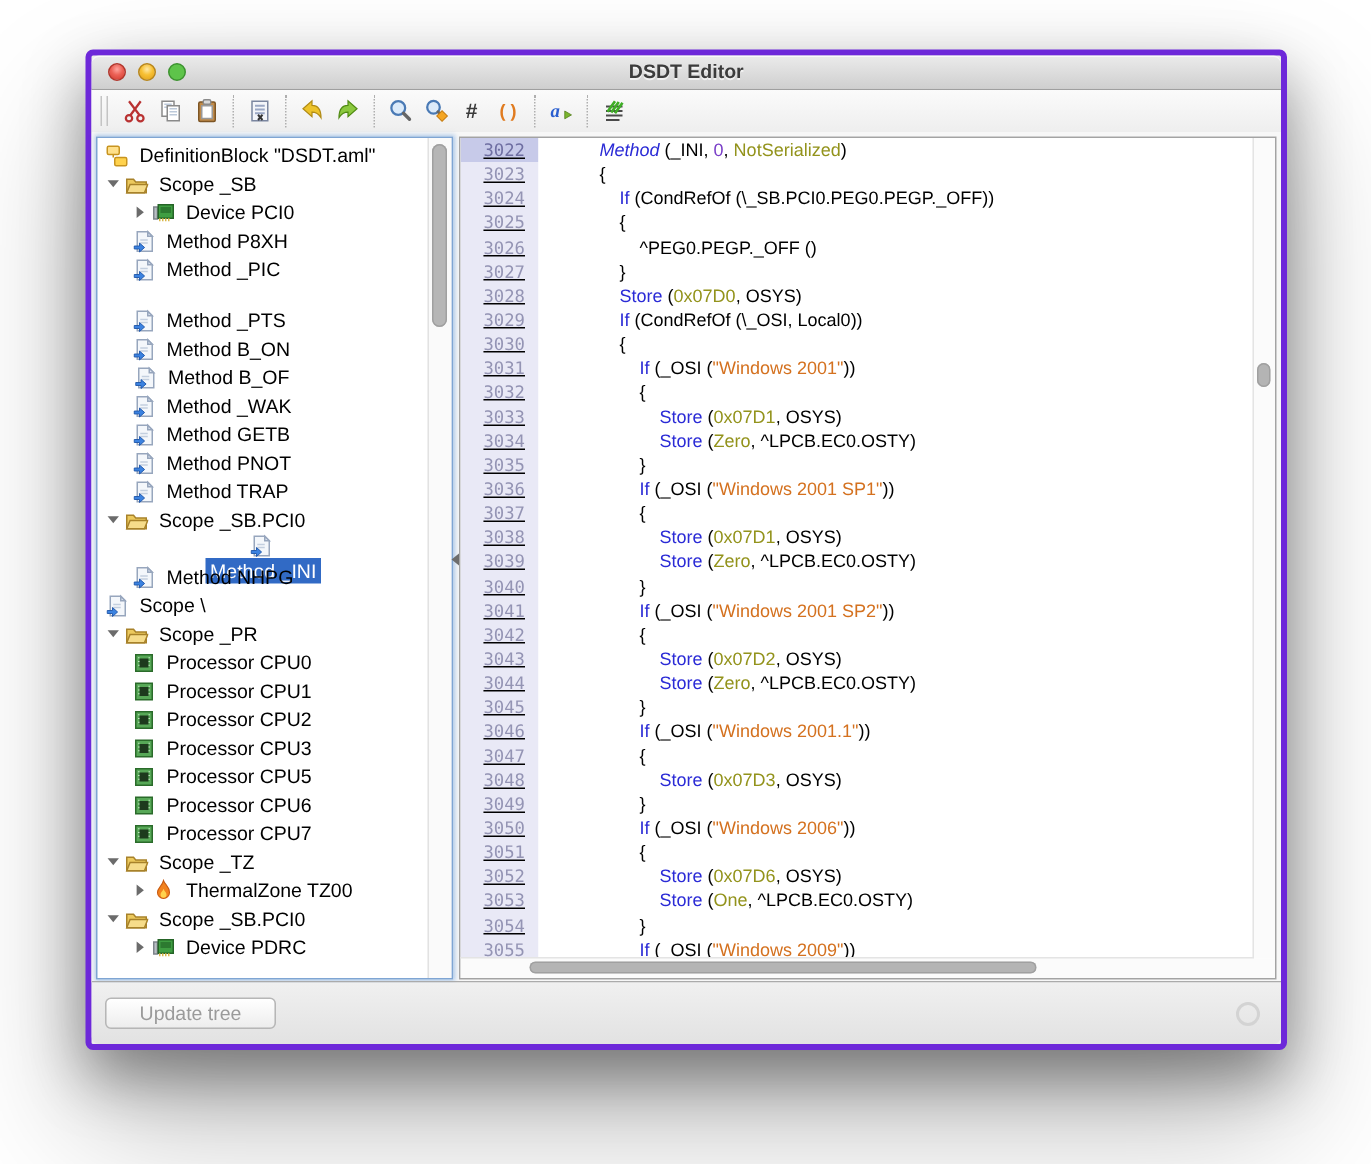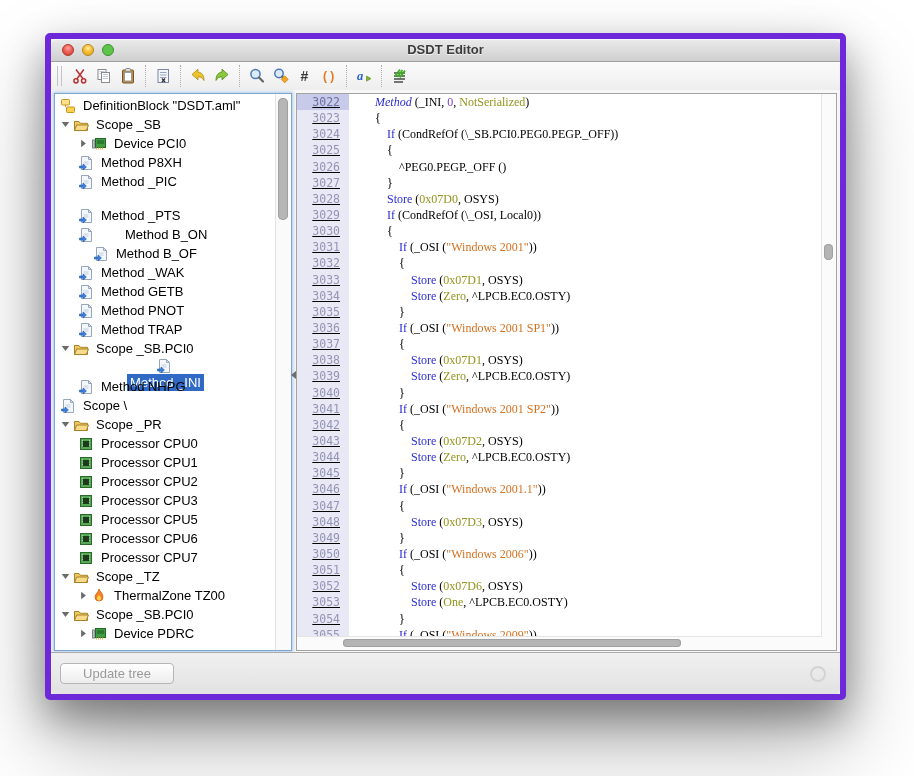--- a/index.html
+++ b/index.html
@@ -1,21 +1,21 @@
 <!DOCTYPE html>
 <html style="--sel: #316ac5; --kw: #2b2bd6; --nc: #93931c; --dg: #7a3fc8; --st: #d4711f; --gbg: #e9e9f6; --gact: #c7cae9;"><head>
 <meta charset="utf-8">
 <style>
   html,body{margin:0;padding:0;}
   body{width:914px;height:776px;background:#ffffff;overflow:hidden;position:relative;
        font-family:"Liberation Sans",sans-serif;-webkit-font-smoothing:antialiased;}
 
   
-  .window{position:absolute;left:45px;top:33px;width:801px;height:667px;border-radius:5px;
-          background:#ececec;border:6px solid #6d28d9;box-sizing:border-box;
+  .window{position:absolute;left:57px;top:33px;width:801px;height:667px;border-radius:5px;
+          background:#ececec;border:4px solid #6d28d9;box-sizing:border-box;
           box-shadow:0 18px 40px rgba(0,0,0,.38),0 45px 90px rgba(0,0,0,.28);}
   .titlebar{height:22px;background:linear-gradient(#ebebeb,#cfcfcf);border-bottom:1px solid #9f9f9f;
             border-radius:5px 5px 0 0;position:relative;box-shadow:inset 0 1px 0 rgba(255,255,255,.7);}
   .title{text-align:center;font-size:13px;font-weight:bold;color:#3c3c3c;line-height:22px;
          text-shadow:0 1px 0 rgba(255,255,255,.65);}
   .lights{position:absolute;left:11px;top:5px;display:flex;gap:4px;}
   .light{width:12px;height:12px;border-radius:50%;box-sizing:border-box;margin-right:4px;}
   .light.red{background:radial-gradient(circle at 50% 32%,#ffa59e,#ec6156 45%,#cf3a2f);border:1px solid #b2362c;}
   .light.yellow{background:radial-gradient(circle at 50% 32%,#ffe9a8,#f7c033 45%,#dfa01d);border:1px solid #b8861b;}
   .light.green{background:radial-gradient(circle at 50% 32%,#b7f0a2,#63c94e 45%,#3fa32c;);border:1px solid #3d9330;background-color:#5ec44a;}
@@ -50,22 +50,22 @@
              border-top:4px solid transparent;border-bottom:4px solid transparent;border-right:5px solid #6d6d6d;}
 
   
   .editor{position:absolute;left:245px;top:3px;right:3px;bottom:2px;background:#fff;
           border:1px solid #a3a3a3;box-sizing:border-box;overflow:hidden;}
   .gutter{position:absolute;left:0;top:0;width:52px;bottom:13px;background:var(--gbg,#e9e9f6);overflow:hidden;text-decoration:underline;}
   .gln{height:16.15px;line-height:16.15px;font-family:"DejaVu Sans Mono",monospace;font-size:11.5px;
        color:#9494b4;text-align:right;padding-right:9px;}
   .gln.cur{background:var(--gact,#c7cae9);color:#6f6fa2;}
   .codewrap{position:absolute;left:52px;top:0;right:14px;bottom:13px;overflow:hidden;background:#fff;}
-  .cline{height:16.15px;line-height:16.15px;font-family:Liberation Serif, serif;font-size:12px;
-         white-space:pre;color:#000;padding-left:2px;}
+  .cline{height:16.15px;line-height:16.15px;font-family:Liberation Sans, sans-serif;font-size:12px;
+         white-space:pre;color:#000;padding-left:14px;}
   .tk-k{color:var(--kw,#2b2bd6);}
   .tk-m{color:var(--kw,#2b2bd6);font-style:italic;}
   .tk-n{color:var(--nc,#93931c);}
   .tk-d{color:var(--dg,#7a3fc8);}
   .tk-s{color:var(--st,#d4711f);}
   .evscroll{position:absolute;right:0;top:0;width:14px;bottom:13px;background:#fbfbfb;border-left:1px solid #e4e4e4;}
   .evthumb{position:absolute;left:2px;top:150px;width:9px;height:16px;background:#b4b4b4;border-radius:5px;
            box-shadow:inset 0 0 0 1px #a0a0a0;}
   .ehscroll{position:absolute;left:0;right:14px;bottom:0;height:13px;background:#fbfbfb;border-top:1px solid #e4e4e4;}
   .ehthumb{position:absolute;left:46px;top:2px;width:338px;height:8px;background:#b4b4b4;border-radius:4px;
@@ -273,32 +273,32 @@
             <span class="ticon">
               <svg width="16" height="16" viewBox="0 0 16 16">
                 <path d="M3.5 1.5 h7 l3 3 v10 h-10 z" fill="#f4f7fb" stroke="#97a6bd"></path>
                 <path d="M10.5 1.5 v3 h3 z" fill="#dde6f2" stroke="#97a6bd"></path>
                 <path d="M5.5 7h5 M5.5 9h5" stroke="#c3cfdf"></path>
                 <path d="M1.5 11 h3.5 v-2 l3.4 3 -3.4 3 v-2 h-3.5 z" fill="#3b82e0" stroke="#1d55a8" stroke-width="0.6"></path>
               </svg>
             </span>
             <span class="tlabel">Method _PTS</span>
           </div>
-          <div class="trow" style="padding-left: 23px; gap: 24px;">
+          <div class="trow" style="padding-left: 23px;">
             <span class="ticon">
               <svg width="16" height="16" viewBox="0 0 16 16">
                 <path d="M3.5 1.5 h7 l3 3 v10 h-10 z" fill="#f4f7fb" stroke="#97a6bd"></path>
                 <path d="M10.5 1.5 v3 h3 z" fill="#dde6f2" stroke="#97a6bd"></path>
                 <path d="M5.5 7h5 M5.5 9h5" stroke="#c3cfdf"></path>
                 <path d="M1.5 11 h3.5 v-2 l3.4 3 -3.4 3 v-2 h-3.5 z" fill="#3b82e0" stroke="#1d55a8" stroke-width="0.6"></path>
               </svg>
             </span>
             <span class="tlabel">Method B_ON</span>
           </div>
-          <div class="trow" style="padding-left: 38px;">
+          <div class="trow" style="padding-left: 24px;">
             <span class="ticon">
               <svg width="16" height="16" viewBox="0 0 16 16">
                 <path d="M3.5 1.5 h7 l3 3 v10 h-10 z" fill="#f4f7fb" stroke="#97a6bd"></path>
                 <path d="M10.5 1.5 v3 h3 z" fill="#dde6f2" stroke="#97a6bd"></path>
                 <path d="M5.5 7h5 M5.5 9h5" stroke="#c3cfdf"></path>
                 <path d="M1.5 11 h3.5 v-2 l3.4 3 -3.4 3 v-2 h-3.5 z" fill="#3b82e0" stroke="#1d55a8" stroke-width="0.6"></path>
               </svg>
             </span>
             <span class="tlabel">Method B_OF</span>
           </div>

